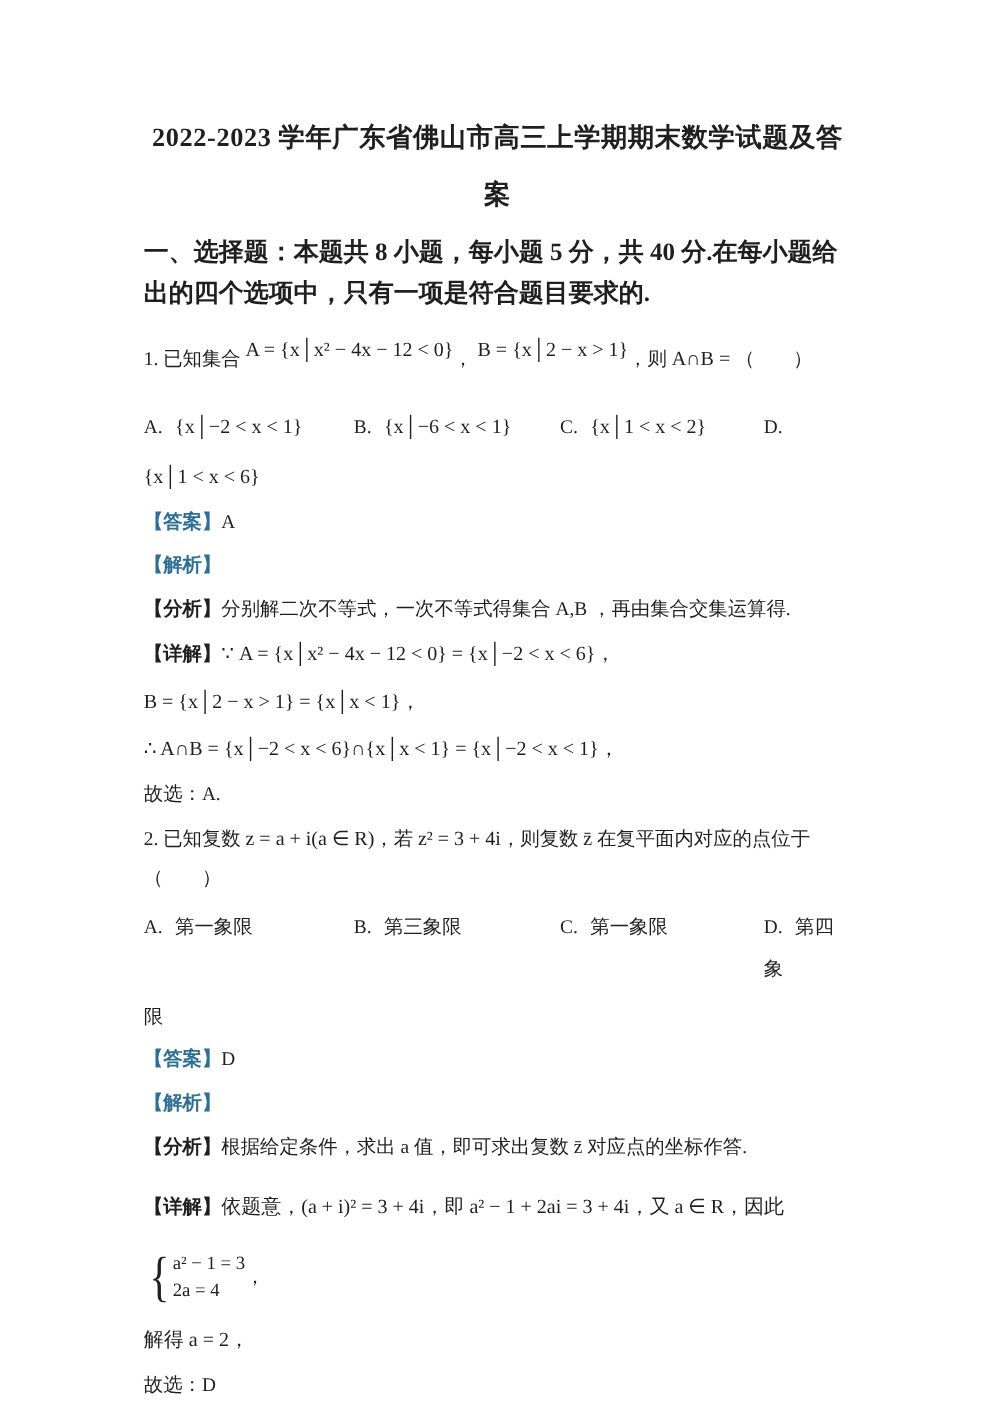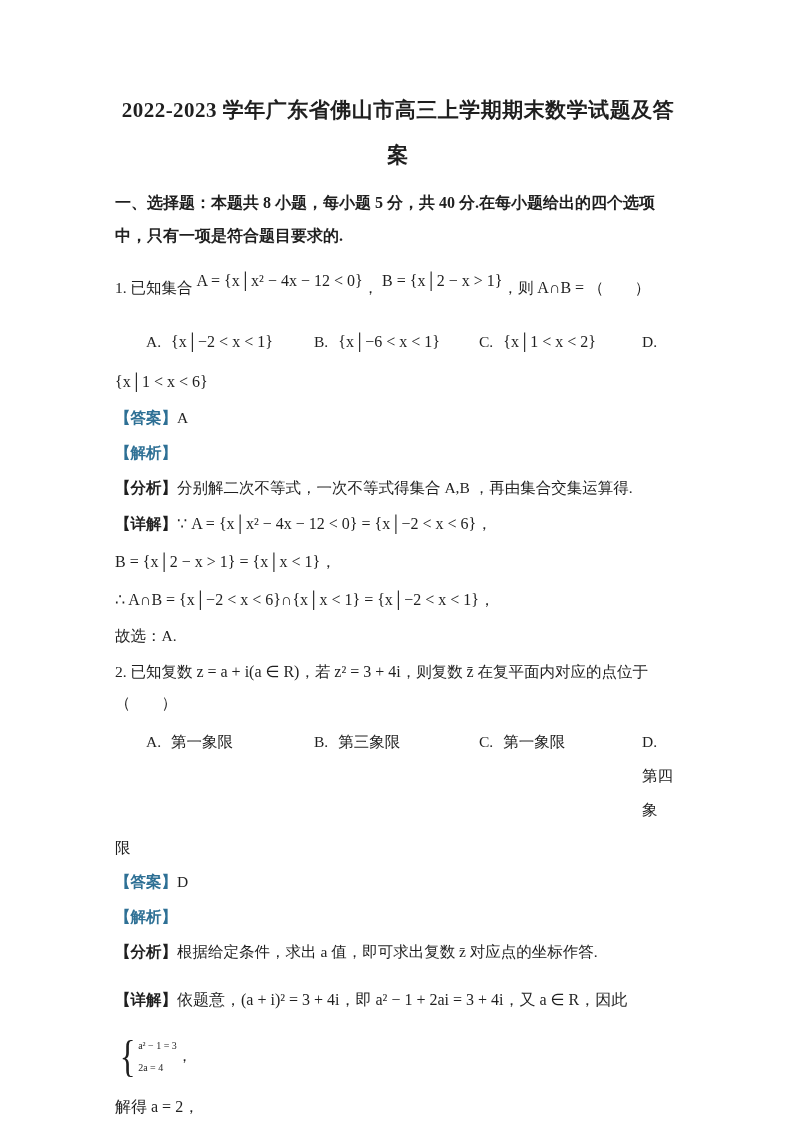--- a/index.html
+++ b/index.html
@@ -18,52 +18,51 @@
   }
   .title {
     font-size: 21px;
     font-weight: bold;
     text-align: center;
     line-height: 45px;
     margin: 0 0 8px 0;
     letter-spacing: 0.5px;
   }
   p { margin: 0 0 7px 0; font-size: 15.5px; line-height: 27px; }
-  .intro { font-weight: bold; font-size: 16px; line-height: 33px; margin-bottom: 6px; }
+  .intro { font-weight: bold; font-size: 20px; line-height: 33px; margin-bottom: 6px; }
   .math { font-family: "Liberation Serif", serif; font-size: 16px; }
   .raised { position: relative; top: -7px; display: inline-block; }
   .stem-tall { line-height: 60px; }
   .mathline { line-height: 31px; }
   .optrow {
     display: grid;
     grid-template-columns: 168px 165px 163px 1fr;
     line-height: 34px;
     margin-bottom: 7px;
     font-size: 15.5px;
-    margin-left: 31px;
   }
   .opt .optlabel { margin-right: 10px; font-family: "Liberation Serif", serif; }
   .blabel { color: var(--label-blue); font-weight: bold; }
   .klabel { font-weight: bold; }
   .ansline { line-height: 28px; }
   .sys {
     display: inline-flex;
     align-items: center;
     vertical-align: middle;
     margin-left: 2px;
   }
   .sys .brace {
     font-size: 44px;
     font-weight: 300;
     line-height: 1;
     transform: scaleX(0.75);
     font-family: "Liberation Serif", serif;
   }
   .sys .rows { display: inline-flex; flex-direction: column; }
-  .sys .rows span { font-size: 10px; line-height: 22px; font-family: "Liberation Serif", serif; }
+  .sys .rows span { font-size: 15px; line-height: 22px; font-family: "Liberation Serif", serif; }
   .detail-sys { line-height: 56px; }
   .frac {
     display: inline-flex;
     flex-direction: column;
     text-align: center;
     vertical-align: middle;
     margin: 0 4px;
     font-family: "Liberation Serif", serif;
     font-size: 15px;
   }

